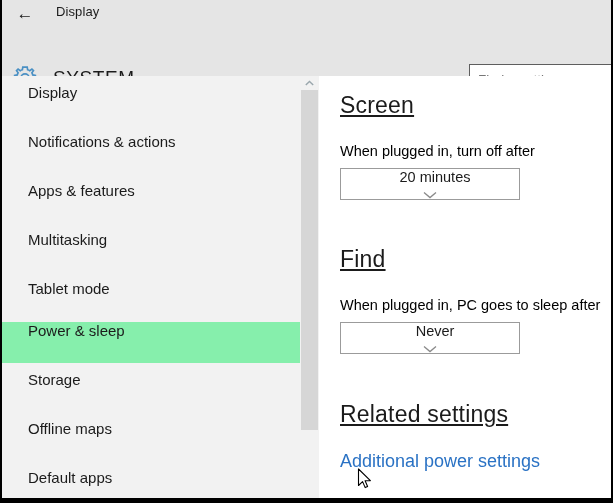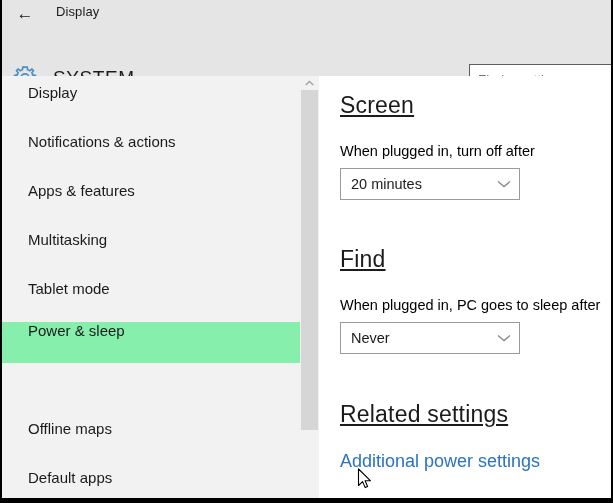--- a/index.html
+++ b/index.html
@@ -175,20 +175,21 @@
   .dropdown {
     position: absolute;
     left: 21px;
     width: 180px;
     height: 32px;
     box-sizing: border-box;
     border: 1px solid #9b9b9b;
     background: #ffffff;
     display: flex;
     align-items: center;
+    flex-direction: column;
   }
   .dropdown .dd-value {
     font-size: 14.5px;
     color: #1b1b1b;
     padding-left: 10px;
     flex: 1;
   }
   .dropdown .dd-chevron {
     width: 30px;
     display: flex;
@@ -248,20 +249,23 @@
         <span>Apps &amp; features</span>
       </div>
     <div class="nav-item" style="top:155px">
         <span>Multitasking</span>
       </div>
     <div class="nav-item" style="top:204px">
         <span>Tablet mode</span>
       </div>
     <div class="nav-item selected" style="top:246px">
         <span>Power &amp; sleep</span>
+      </div>
+    <div class="nav-item" style="top:295px">
+        <span>Storage</span>
       </div>
     <div class="nav-item" style="top:344px">
         <span>Offline maps</span>
       </div>
     <div class="nav-item" style="top:393px">
         <span>Default apps</span>
       </div>
   </div>
 
   <div class="scrollbar">

